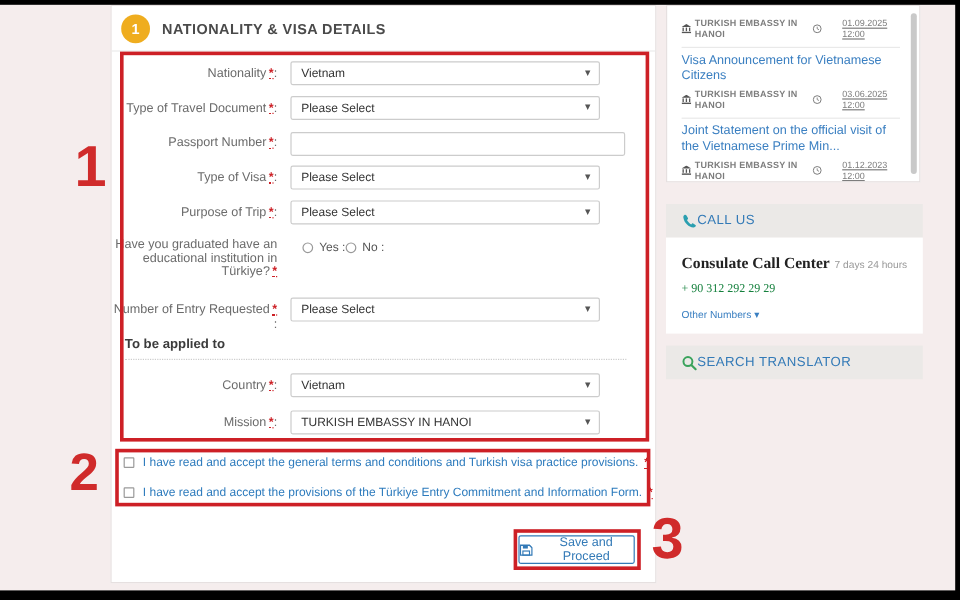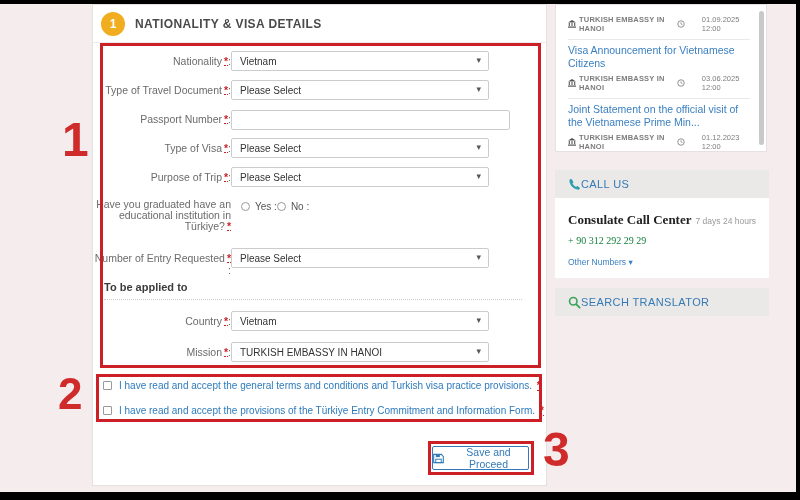--- a/index.html
+++ b/index.html
@@ -27,21 +27,21 @@
 
   .red-box { position:absolute; border:3px solid #cd2026; z-index:20; }
   .red-box.box1 { left:7px; top:38px; width:441px; height:325px; }
   .red-box.box2 { left:3px; top:369px; width:446px; height:48px; }
   .red-box.box3 { left:335px; top:436px; width:106px; height:34px; }
 
   .form-row { position:absolute; left:0; width:100%; display:flex; align-items:flex-start; }
   .f-label { width:138px; text-align:right; font-size:10.5px; color:#6b6b6b; line-height:12px; padding-top:4px; }
   .req { color:#cd2026; font-weight:bold; display:inline-block; border-bottom:1px dotted #cd2026; line-height:8px; margin-left:2px; }
   .colon { color:#6b6b6b; }
-  .f-control { width:258px; }
+  .f-control { margin-left:11px; width:258px; }
   .sel { height:20px; border:1px solid #ccc; border-radius:2px; background:#fff; display:flex; align-items:center; padding:0 8px; font-size:10px; color:#333; position:relative; cursor:pointer; }
   .sel .caret { position:absolute; right:7px; top:3px; color:#555; font-size:9px; }
   .txt-input { height:20px; width:279px; border:1px solid #ccc; border-radius:2px; font-size:10px; padding:0 8px; color:#333; }
 
   .radio-group { display:flex; padding-top:6px; padding-left:10px; }
   .radio-opt { display:flex; align-items:center; gap:5px; font-size:10px; color:#555; cursor:pointer; }
   .radio-circle { width:9px; height:9px; border:1px solid #999; border-radius:50%; background:#fff; }
 
   .applied-heading { position:absolute; left:11px; font-size:11px; font-weight:bold; color:#3c3c3c; }
   .dotted-div { position:absolute; left:11px; width:418px; border-top:1px dotted #ccc; }
@@ -54,21 +54,21 @@
 
   
   .ann-panel { position:absolute; left:555px; top:4px; width:212px; height:148px; background:#fff; border:1px solid #e6e0e0; overflow:hidden; }
   .ann-scroll { position:absolute; right:2px; top:6px; width:5px; height:134px; background:#c9c9c9; border-radius:3px; }
   .ann-inner { padding:6px 16px 0 12px; }
   .ann-item { padding:4px 0 6px 0; border-bottom:1px solid #e9e9e9; }
   .ann-item:last-child { border-bottom:none; }
   .ann-title { font-size:10.5px; color:#3a7fc1; line-height:13px; cursor:pointer; }
   .ann-meta { display:flex; justify-content:space-between; align-items:center; margin-top:4px; }
   .ann-src { font-size:7.5px; color:#7d7d7d; font-weight:bold; display:flex; align-items:center; gap:3px; letter-spacing:.2px; }
-  .ann-date { font-size:7.5px; color:#7d7d7d; display:flex; align-items:center; gap:17px; }
+  .ann-date { font-size:7.5px; color:#7d7d7d; display:flex; align-items:center; gap:17px;text-decoration:underline; }
 
   .side-band { position:absolute; left:555px; width:214px; height:28px; background:#ebe9e7; display:flex; align-items:center; padding-left:13px; }
   .band-callus { top:170px; }
   .band-search { top:288px; }
   .band-label { font-size:11px; color:#337ab7; letter-spacing:.4px; cursor:pointer; }
   .phone-glyph { color:#2b9fb0; font-size:13px; transform:rotate(0deg); }
 
   .callus-body { position:absolute; left:555px; top:198px; width:214px; height:80px; background:#fff; padding:12px 12px 0 13px; }
   .cc-line { font-family:"Liberation Serif", serif; }
   .cc-title { font-size:13px; font-weight:bold; color:#222; }

